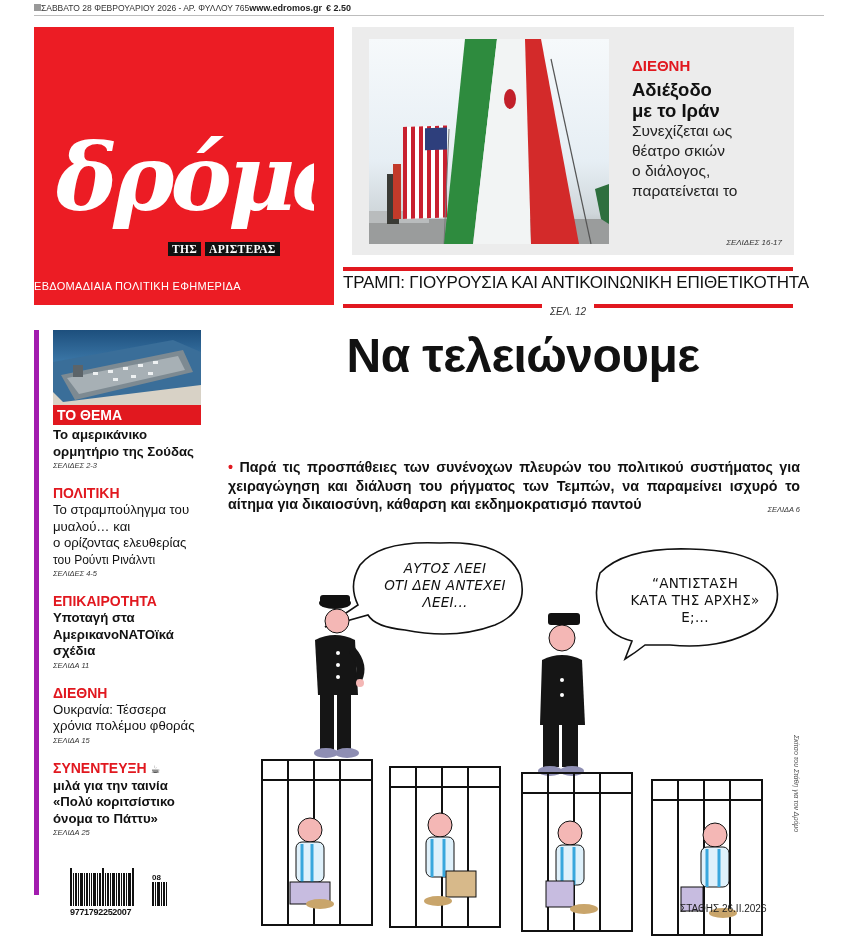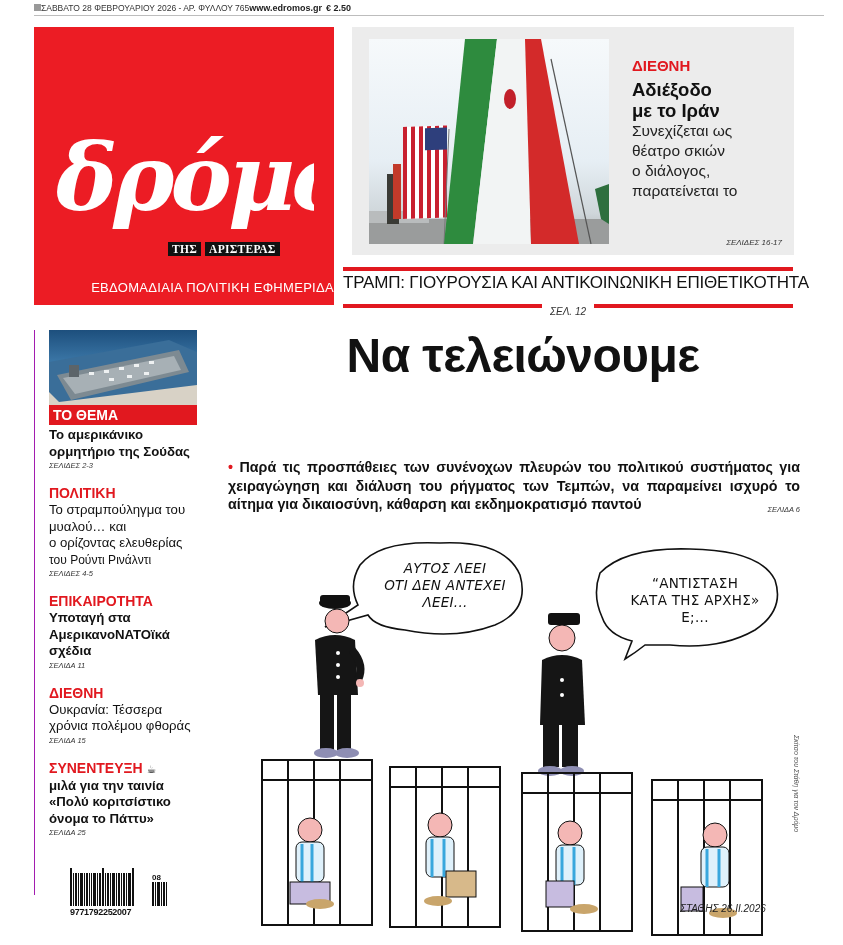--- a/index.html
+++ b/index.html
@@ -12,41 +12,41 @@
   .topstrip .url { font-weight: 700; color: #222; font-size: 9px; }
   .topstrip .price { font-weight: 700; color: #222; font-size: 9px; margin-left: 4px; }
 
   
   .masthead { position: absolute; left: 34px; top: 27px; width: 300px; height: 278px; background: #ec1c24; }
   .logo { position: absolute; left: 20px; top: 95px; width: 260px; height: 110px; }
   .logo svg { width: 100%; height: 100%; }
   .logo-sub { position: absolute; left: 106px; top: 215px; display: flex; align-items: center; margin-left: 28px; }
   .logo-sub span { background: #111; color: #fff; font-family: "Liberation Serif", serif; font-weight: 700; font-size: 11.5px; padding: 1px 4px; letter-spacing: 0.3px; }
   .logo-sub span + span { margin-left: 4px; }
-  .tagline { position: absolute; left: 0; right: 0; top: 253px; text-align: right; color: #fff; font-size: 13px; letter-spacing: 0.3px; }
+  .tagline { position: absolute; left: 0; right: 0; top: 253px; text-align: left; color: #fff; font-size: 11px; letter-spacing: 0.3px; }
 
   
   .feature { position: absolute; left: 352px; top: 27px; width: 442px; height: 228px; background: #ececec; }
   .feature .photo { position: absolute; left: 17px; top: 12px; width: 240px; height: 205px; overflow: hidden; background: linear-gradient(180deg,#f6f9fb 0%,#e6eef4 60%,#cfd6da 85%,#a9aeb0 100%); }
   .feature .text { position: absolute; left: 280px; top: 30px; width: 160px; }
   .sect { color: #e1181f; font-weight: 700; font-size: 15px; }
   .feature .head { font-weight: 700; font-size: 18.5px; line-height: 21px; margin-top: 5px; }
   .feature .body { font-size: 15.5px; line-height: 20px; color: #222; }
   .feature .pages { position: absolute; right: 12px; bottom: 8px; font-size: 8px; font-style: italic; color: #333; }
 
   
   .trump { position: absolute; left: 343px; top: 267px; width: 450px; }
   .trump .bar { height: 4px; background: #e1181f; }
   .trump .title { font-size: 17px; color: #111; line-height: 20px; margin: 2px 0 1px 0; white-space: nowrap; letter-spacing: -0.2px; }
   .trump .bottom { display: flex; align-items: center; gap: 8px; }
   .trump .bottom .bar { flex: 1; }
   .trump .sel { font-size: 10px; font-style: italic; color: #333; margin-top: 12px; }
 
   
-  .leftcol { position: absolute; left: 34px; top: 330px; width: 180px; height: 565px; border-left: 1px solid #a21caf; padding-left: 14px; }
+  .leftcol { position: absolute; left: 34px; top: 330px; width: 180px; height: 565px; border-left: 5px solid #a21caf; padding-left: 14px; }
   .leftcol .thumb { width: 148px; height: 75px; position: relative; overflow: hidden; background: linear-gradient(180deg,#1d4f7d 0%,#3d79a9 45%,#8db4cf 60%,#d9d2c3 100%); }
   .leftcol .thema { width: 148px; background: #e1181f; color: #fff; font-weight: 700; font-size: 14px; padding: 2px 4px; }
   .lc-item { margin-top: 2px; }
   .lc-sect { color: #e1181f; font-weight: 700; font-size: 14px; line-height: 17px; }
   .lc-head { font-weight: 700; font-size: 13.2px; line-height: 16.5px; color: #111; }
   .lc-head.light { font-weight: 400; }
   .lc-page { font-size: 7.5px; font-style: italic; color: #333; margin-top: 1px; }
   .gap { height: 13px; }
 
   
@@ -64,21 +64,21 @@
   .lede { position: absolute; left: 228px; top: 458px; width: 572px; font-weight: 700; font-size: 14.3px; line-height: 18.5px; text-align: justify; color: #111; }
   .lede .bullet { color: #e1181f; }
   .lede .sel { font-weight: 400; font-style: italic; font-size: 7.5px; color: #333; float: right; margin-top: 6px; }
 
   
   .cartoon { position: absolute; left: 240px; top: 535px; width: 545px; height: 405px; }
   .cartoon svg { width: 100%; height: 100%; }
   .bubble-text { position: absolute; font-family: "DejaVu Sans", sans-serif; font-size: 13.5px; line-height: 17px; color: #111; text-align: center; letter-spacing: 0.3px; }
   .vcaption { position: absolute; left: 790px; top: 735px; width: 12px; height: 150px; }
   .vcaption span { display: block; transform: rotate(90deg); transform-origin: left top; white-space: nowrap; font-size: 7px; font-style: italic; color: #555; position: absolute; left: 10px; top: 0; }
-  .signature { position: absolute; left: 680px; top: 903px; font-size: 10px; font-style: italic; color: #222; }
+  .signature { position: absolute; left: 680px; top: 903px; font-size: 10px; color: #222; }
 </style>
 </head>
 <body>
 
 <div class="topstrip">
   <span class="sq"></span>
   <span>ΣΑΒΒΑΤΟ 28 ΦΕΒΡΟΥΑΡΙΟΥ 2026 - ΑΡ. ΦΥΛΛΟΥ 765</span>
   <span class="url">www.edromos.gr</span>
   <span class="price">€ 2.50</span>
 </div>

